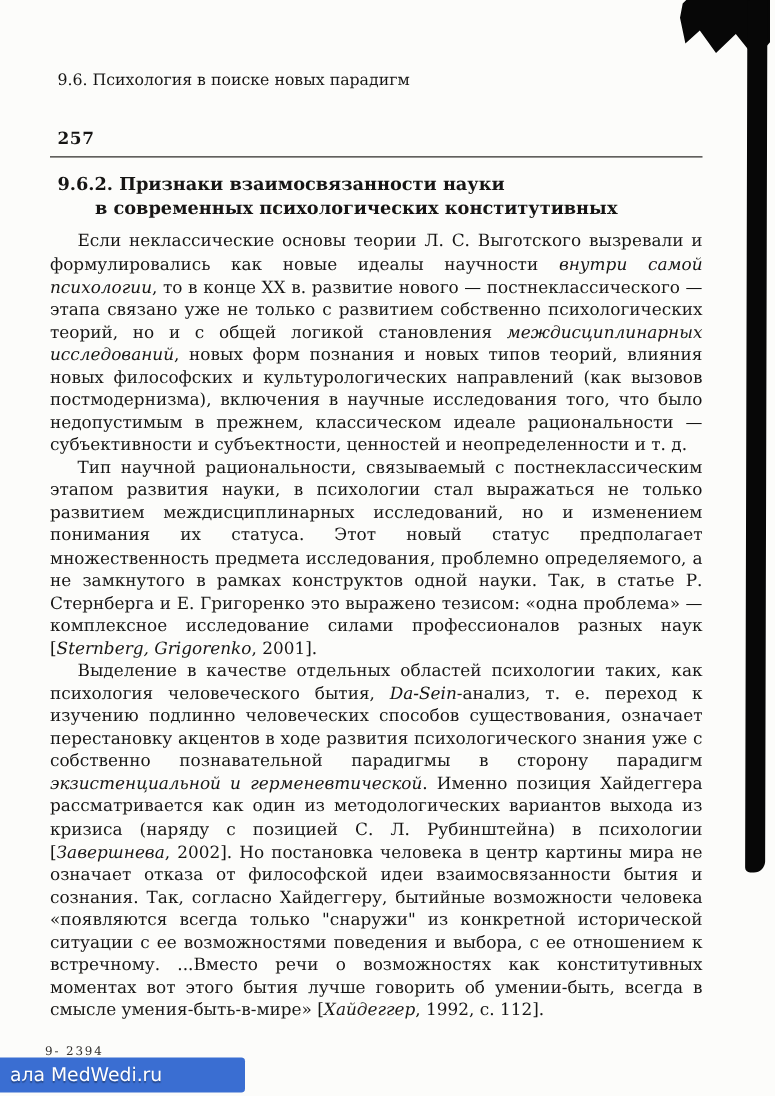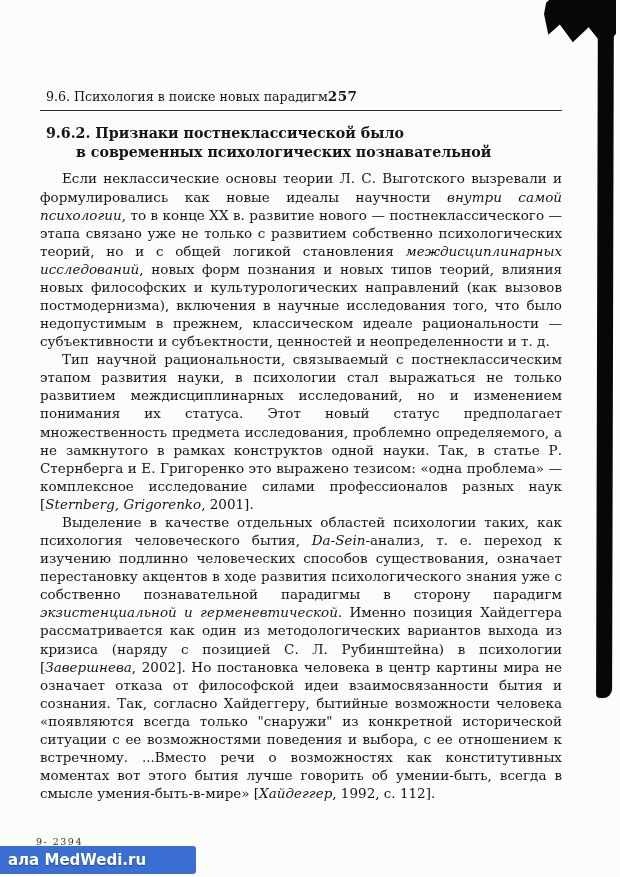--- a/index.html
+++ b/index.html
@@ -27,24 +27,25 @@
     position: absolute; top: 0; left: 544px;
     width: 72px; height: 47px;
     background: #070707;
     clip-path: polygon(7% 0, 100% 0, 100% 72%, 84% 100%, 62% 58%, 40% 90%, 22% 52%, 6% 74%, 0 30%, 3% 6%);
   }
   
   .content {
     position: absolute; left: 40px; top: 56px; width: 522px;
   }
   .running-header {
-    display: flex; align-items: baseline;
+    display: flex; justify-content: space-between; align-items: baseline;
     font-size: 12.6px;
     padding: 0 0 6px 6px;
     border-bottom: 1.3px solid #2e2c2a;
+    flex-direction: column;
   }
   .running-header .pagenum {
     font-weight: bold;
     font-size: 13.5px;
     margin-right: 36px;
     letter-spacing: 0.5px;
     margin-top: 32px;
   }
   .body-text {
     margin-top: 9px;
@@ -67,21 +68,21 @@
   .footer-sig {
     position: absolute; left: 36px; top: 836px;
     font-size: 9.5px; letter-spacing: 1.5px; color: #33312f;
   }
   .watermark-banner {
     position: absolute; left: 0; bottom: 3px;
     width: 196px; height: 28px;
     background: var(--watermark-blue, #3a6ed2);
     color: #ffffff;
     font-family: "DejaVu Sans", sans-serif;
-    font-weight: bold;
+    font-weight: normal;
     font-size: 15px;
     display: flex; align-items: center;
     padding-left: 8px;
     box-sizing: border-box;
     border-radius: 0 3px 3px 0;
     text-shadow: 0 1px 1px rgba(0,0,0,0.35);
   }
 </style>
 </head>
 <body>
@@ -95,22 +96,22 @@
 
     <div class="running-header">
       <span class="header-title">9.6. Психология в поиске новых парадигм</span>
       <span class="pagenum">257</span>
     </div>
 
     <div class="body-text">
 
 
       <h2 class="section-heading">
-        <span class="l1">9.6.2. Признаки постнеклассической было</span>
-        <span class="l2">в современных психологических познавательной</span>
+        <span class="l1">9.6.2. Признаки взаимосвязанности науки</span>
+        <span class="l2">в современных психологических конститутивных</span>
       </h2>
 
       <p class="para"><span>Если неклассические основы теории Л. С. Выготского вызревали и формулировались как новые идеалы научности </span><em>внутри самой психологии</em><span>, то в конце XX в. развитие нового — постнеклассического — этапа связано уже не только с развитием собственно психологических теорий, но и с общей логикой становления </span><em>междисциплинарных исследований</em><span>, новых форм познания и новых типов теорий, влияния новых философских и культурологических направлений (как вызовов постмодернизма), включения в научные исследования того, что было недопустимым в прежнем, классическом идеале рациональности — субъективности и субъектности, ценностей и неопределенности и т. д.</span></p>
 
       <p class="para"><span>Тип научной рациональности, связываемый с постнеклассическим этапом развития науки, в психологии стал выражаться не только развитием междисциплинарных исследований, но и изменением понимания их статуса. Этот новый статус предполагает множественность предмета исследования, проблемно определяемого, а не замкнутого в рамках конструктов одной науки. Так, в статье Р. Стернберга и Е. Григоренко это выражено тезисом: «одна проблема» — комплексное исследование силами профессионалов разных наук [</span><em>Sternberg, Grigorenko</em><span>, 2001].</span></p>
 
       <p class="para"><span>Выделение в качестве отдельных областей психологии таких, как психология человеческого бытия, </span><em>Da-Sein</em><span>-анализ, т. е. переход к изучению подлинно человеческих способов существования, означает перестановку акцентов в ходе развития психологического знания уже с собственно познавательной парадигмы в сторону парадигм </span><em>экзистенциальной и герменевтической</em><span>. Именно позиция Хайдеггера рассматривается как один из методологических вариантов выхода из кризиса (наряду с позицией С. Л. Рубинштейна) в психологии [</span><em>Завершнева</em><span>, 2002]. Но постановка человека в центр картины мира не означает отказа от философской идеи взаимосвязанности бытия и сознания. Так, согласно Хайдеггеру, бытийные возможности человека «появляются всегда только "снаружи" из конкретной исторической ситуации с ее возможностями поведения и выбора, с ее отношением к встречному. ...Вместо речи о возможностях как конститутивных моментах вот этого бытия лучше говорить об умении-быть, всегда в смысле умения-быть-в-мире» [</span><em>Хайдеггер</em><span>, 1992, с. 112].</span></p>
 
     </div>
   </div>

